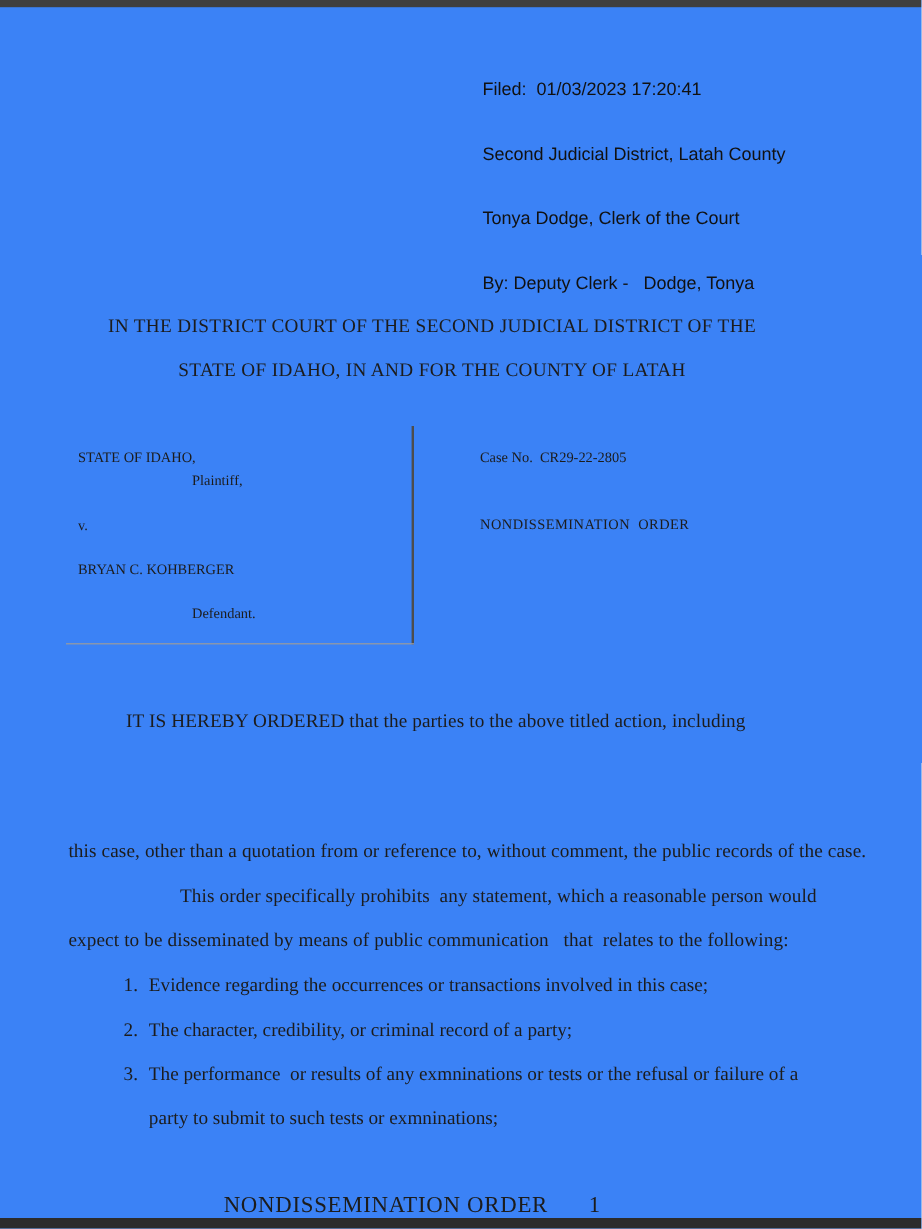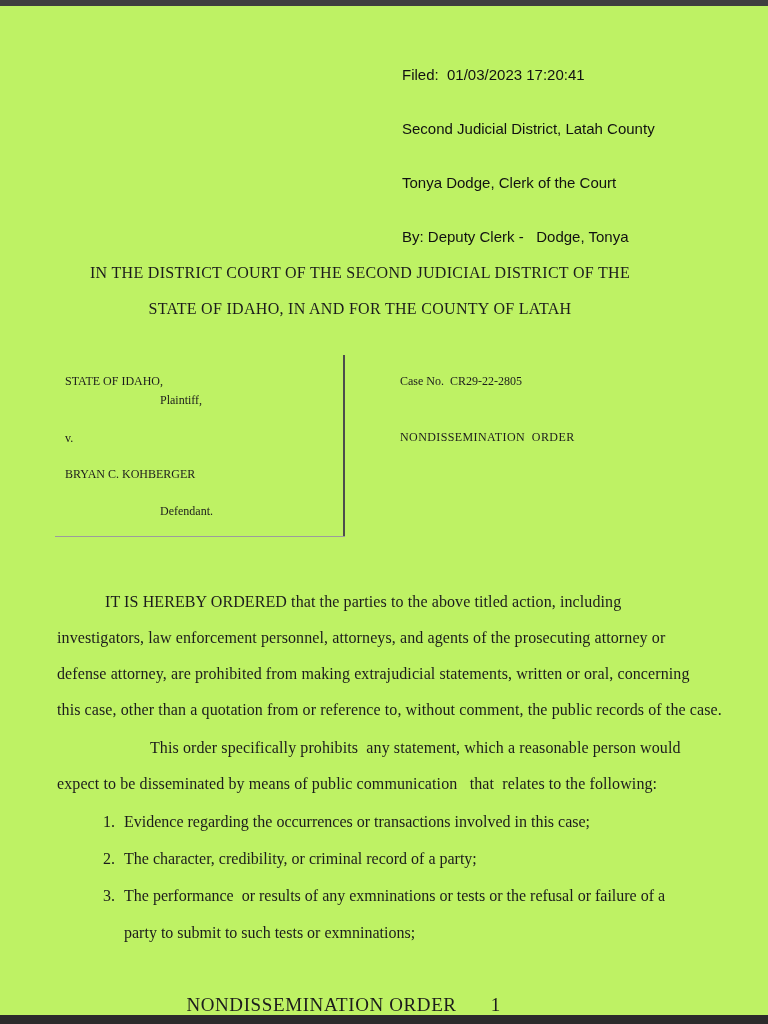--- a/index.html
+++ b/index.html
@@ -1,21 +1,21 @@
 <!DOCTYPE html>
 <html><head>
 <meta charset="utf-8">
 <style>
   html, body { margin: 0; padding: 0; background: #e8e8e8; }
   .page {
     position: relative;
     width: 768px;
     height: 1024px;
     margin: 0 auto;
-    background: #bef264;
+    background: #3b82f6;
     overflow: hidden;
     font-family: "Liberation Serif", "DejaVu Serif", serif;
     color: #1c1c1c;
   }
   .edge-strip { position: absolute; left: 0; width: 768px; }
   .edge-top { top: 0; height: 6px; background: #3f3f3f; }
   .edge-bottom { bottom: 0; height: 9px; background: #2b2b2b; }
 
   .stamp {
     position: absolute;
@@ -121,22 +121,20 @@
   <div class="cap cap-defendant-role">Defendant.</div>
 
   <div class="cap cap-case-no">Case No.  CR29-22-2805</div>
   <div class="cap cap-order-title">NONDISSEMINATION  ORDER</div>
 
   <div class="caption-vline"></div>
   <div class="caption-hline"></div>
 
 
   <div class="bodyline ind1 p2l0">IT IS HEREBY ORDERED that the parties to the above titled action, including</div>
-  <div class="bodyline p2l1">investigators, law enforcement personnel, attorneys, and agents of the prosecuting attorney or</div>
-  <div class="bodyline p2l2">defense attorney, are prohibited from making extrajudicial statements, written or oral, concerning</div>
   <div class="bodyline ind2 p3l0">This order specifically prohibits  any statement, which a reasonable person would</div>
 
   <div class="bodyline p2l3">this case, other than a quotation from or reference to, without comment, the public records of the case.</div>
   <div class="bodyline p3l1">expect to be disseminated by means of public communication   that  relates to the following:</div>
 
   <div>
     <div class="list-num li1">1.</div>
     <div class="list-text li1">Evidence regarding the occurrences or transactions involved in this case;</div>
 
     <div class="list-num li2">2.</div>

